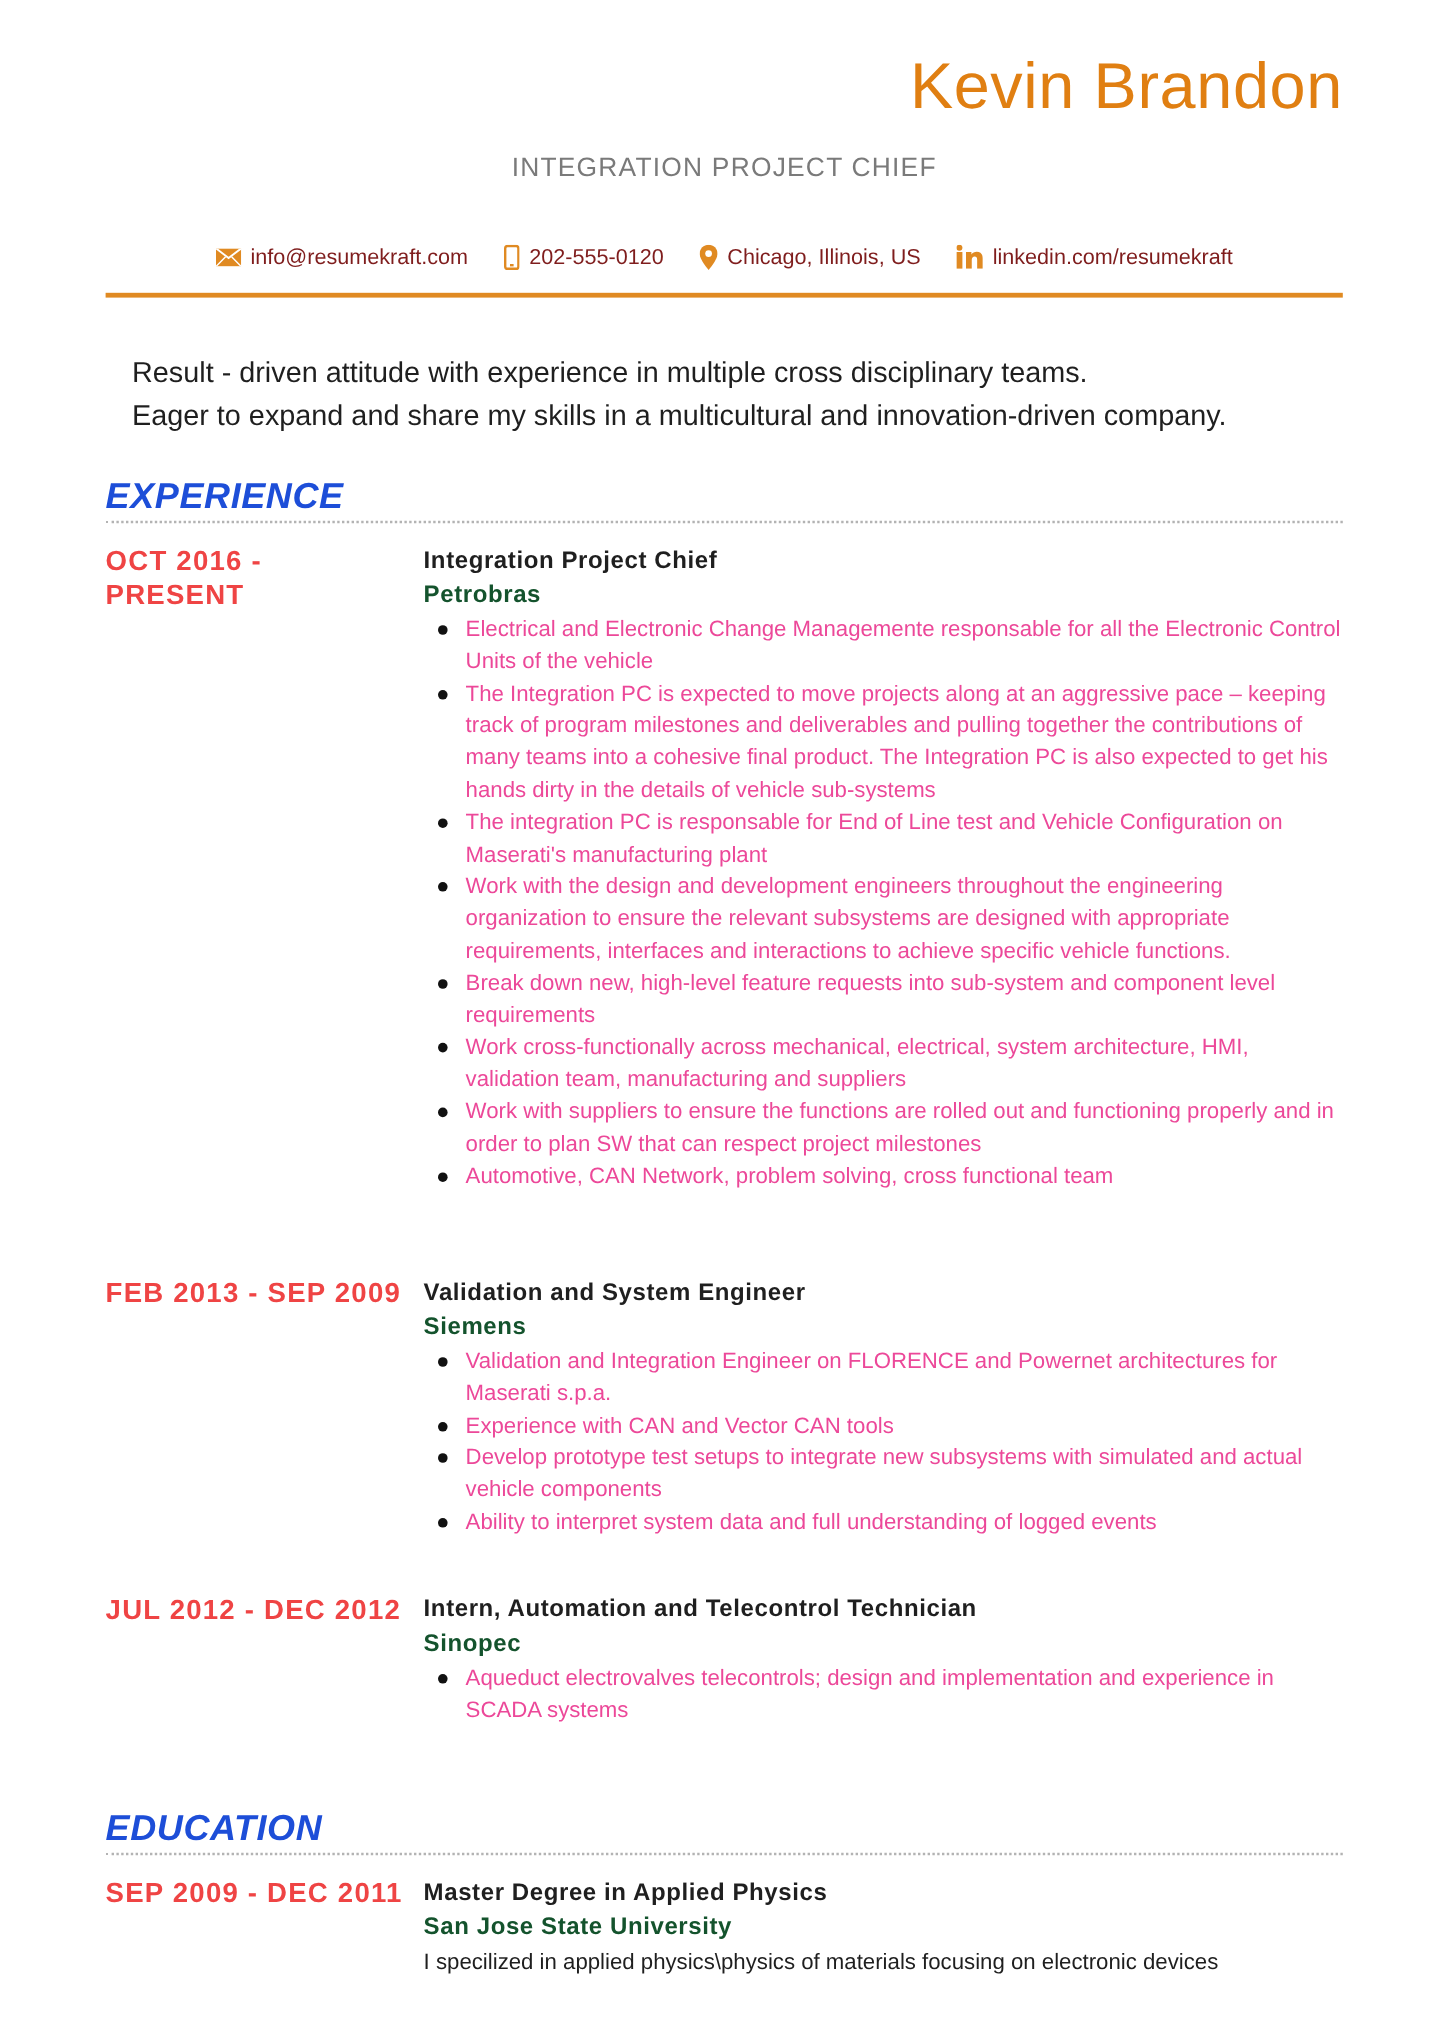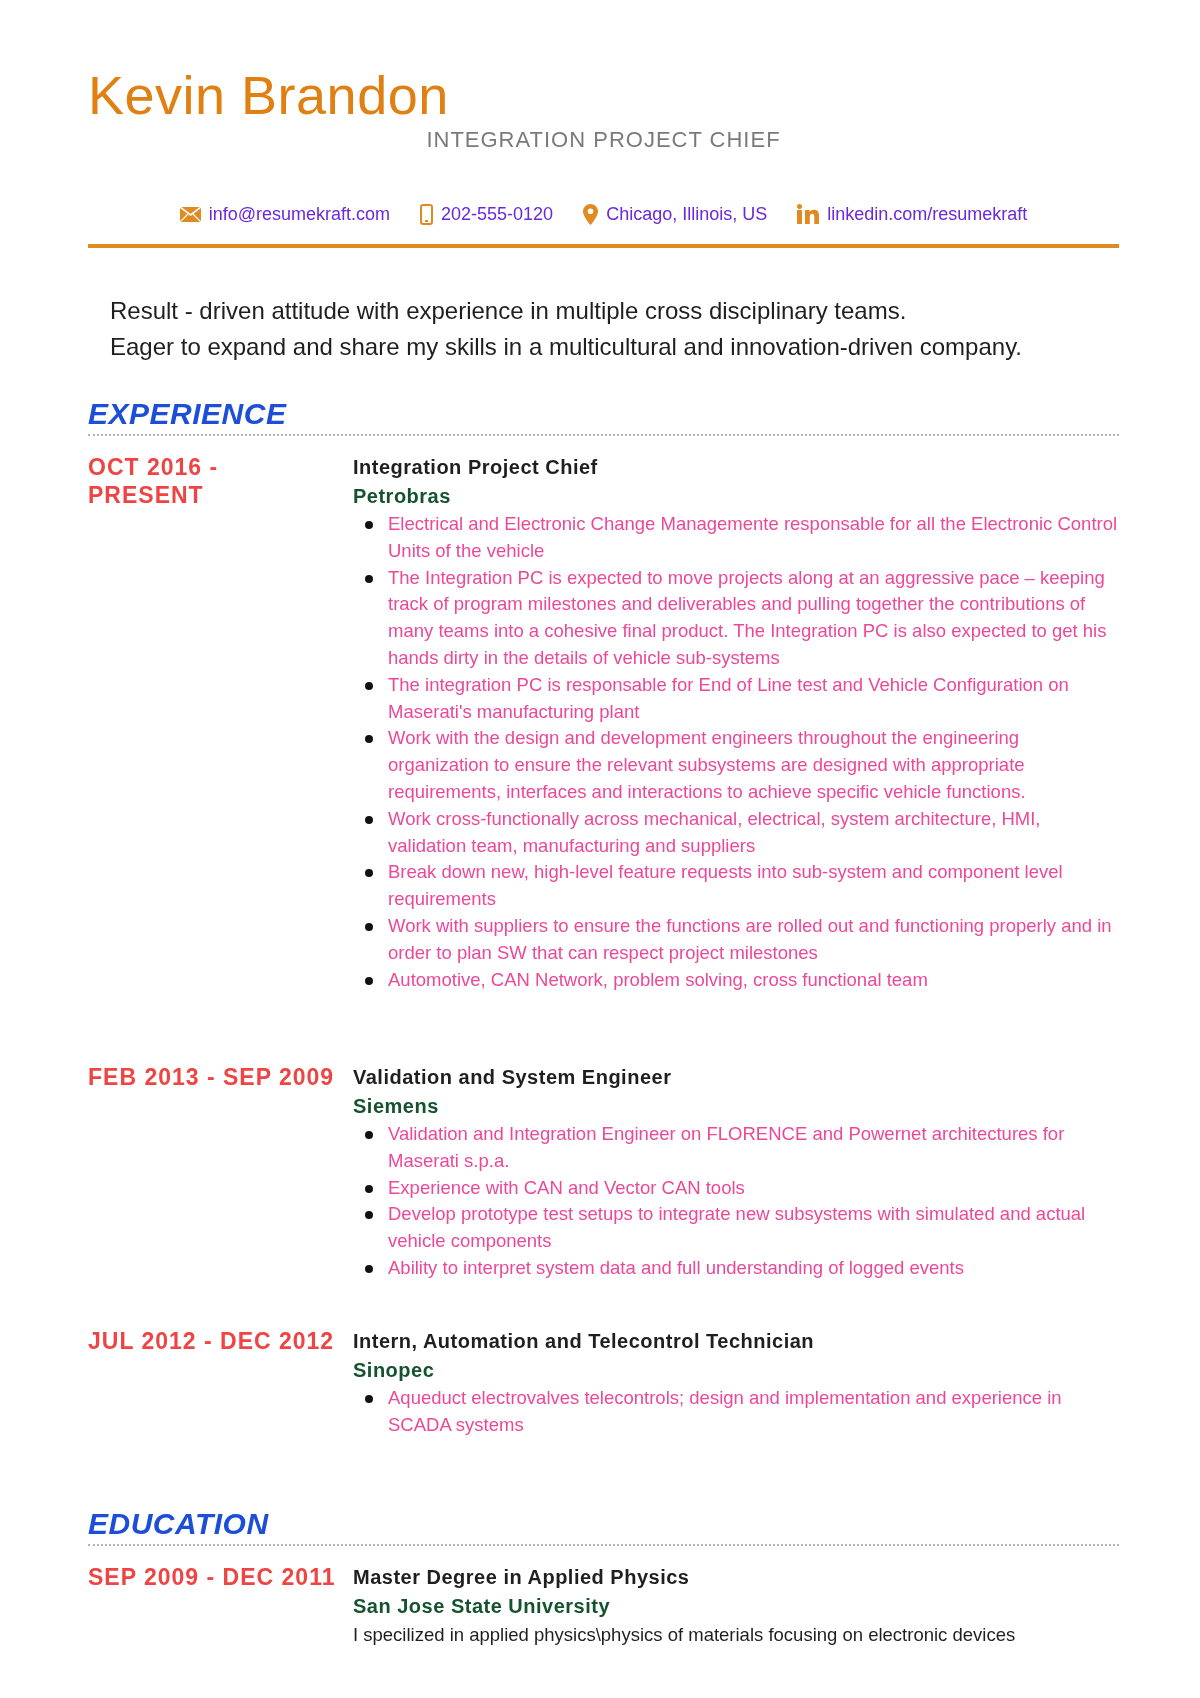--- a/index.html
+++ b/index.html
@@ -8,34 +8,34 @@
     width: 1200px;
     height: 1698px;
     position: relative;
     font-family: "Liberation Sans", "DejaVu Sans", sans-serif;
     color: #1f1f1f;
     overflow: hidden;
   }
   .page { position: absolute; left: 88px; top: 0; width: 1031px; }
 
   .name {
-    position: absolute; left: 0; width: 1031px; top: 63px;
-    text-align: left; font-size: 54px; line-height: 64px;
+    position: absolute; left: 0; width: 1031px; top: 40px;
+    text-align: right; font-size: 54px; line-height: 64px;
     color: #e07f12; font-weight: normal; letter-spacing: 0.5px;
   }
   .headline {
     position: absolute; left: 0; width: 1031px; top: 126px;
     text-align: center; font-size: 22px; line-height: 28px;
     color: #7a7a7a; letter-spacing: 1px;
   }
 
   .contact-bar {
     position: absolute; left: 0; width: 1031px; top: 200px; height: 28px;
     display: flex; justify-content: center; align-items: center; gap: 30px;
-    font-size: 18px; color: #6d28d9;
+    font-size: 18px; color: #7f1d1d;
   }
   .contact-item { display: flex; align-items: center; gap: 8px; white-space: nowrap; }
   .contact-item svg { display: block; }
   .header-rule {
     position: absolute; left: 0; width: 1031px; top: 244px; height: 4px;
     background: #e08a22;
   }
 
   .summary { position: absolute; left: 0; top: 293px; width: 1031px; font-size: 24px; line-height: 36px; margin-left: 22px; }
 
@@ -128,22 +128,22 @@
   <div class="entry" style="top:453px;">
     <div class="date">OCT 2016 - PRESENT</div>
     <div class="body">
       <div class="role">Integration Project Chief</div>
       <div class="org">Petrobras</div>
       <ul class="bullets">
         <li>Electrical and Electronic Change Managemente responsable for all the Electronic Control Units of the vehicle</li>
         <li>The Integration PC is expected to move projects along at an aggressive pace – keeping track of program milestones and deliverables and pulling together the contributions of many teams into a cohesive final product. The Integration PC is also expected to get his hands dirty in the details of vehicle sub-systems</li>
         <li>The integration PC is responsable for End of Line test and Vehicle Configuration on Maserati's manufacturing plant</li>
         <li>Work with the design and development engineers throughout the engineering organization to ensure the relevant subsystems are designed with appropriate requirements, interfaces and interactions to achieve specific vehicle functions.</li>
+        <li>Break down new, high-level feature requests into sub-system and component level requirements</li>
         <li>Work cross-functionally across mechanical, electrical, system architecture, HMI, validation team, manufacturing and suppliers</li>
-        <li>Break down new, high-level feature requests into sub-system and component level requirements</li>
         <li>Work with suppliers to ensure the functions are rolled out and functioning properly and in order to plan SW that can respect project milestones</li>
         <li>Automotive, CAN Network, problem solving, cross functional team</li>
       </ul>
     </div>
   </div>
 
   <div class="entry" style="top:1063px;">
     <div class="date">FEB 2013 - SEP 2009</div>
     <div class="body">
       <div class="role">Validation and System Engineer</div>

